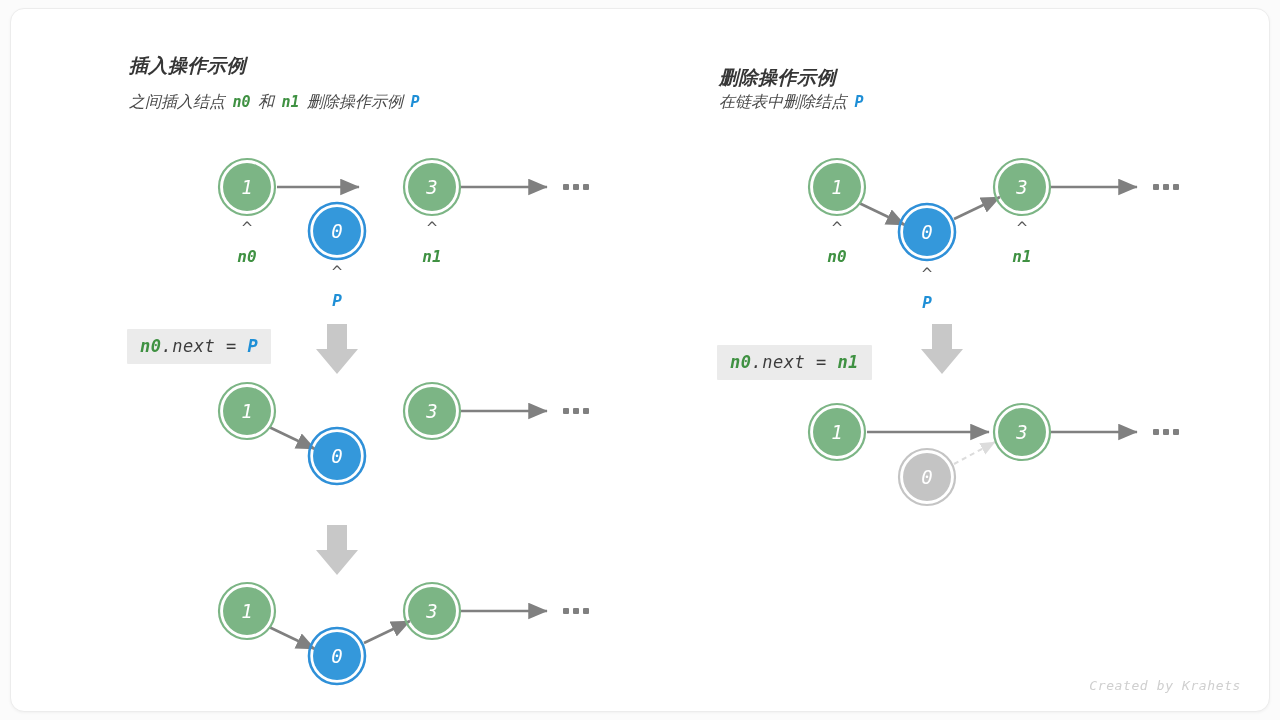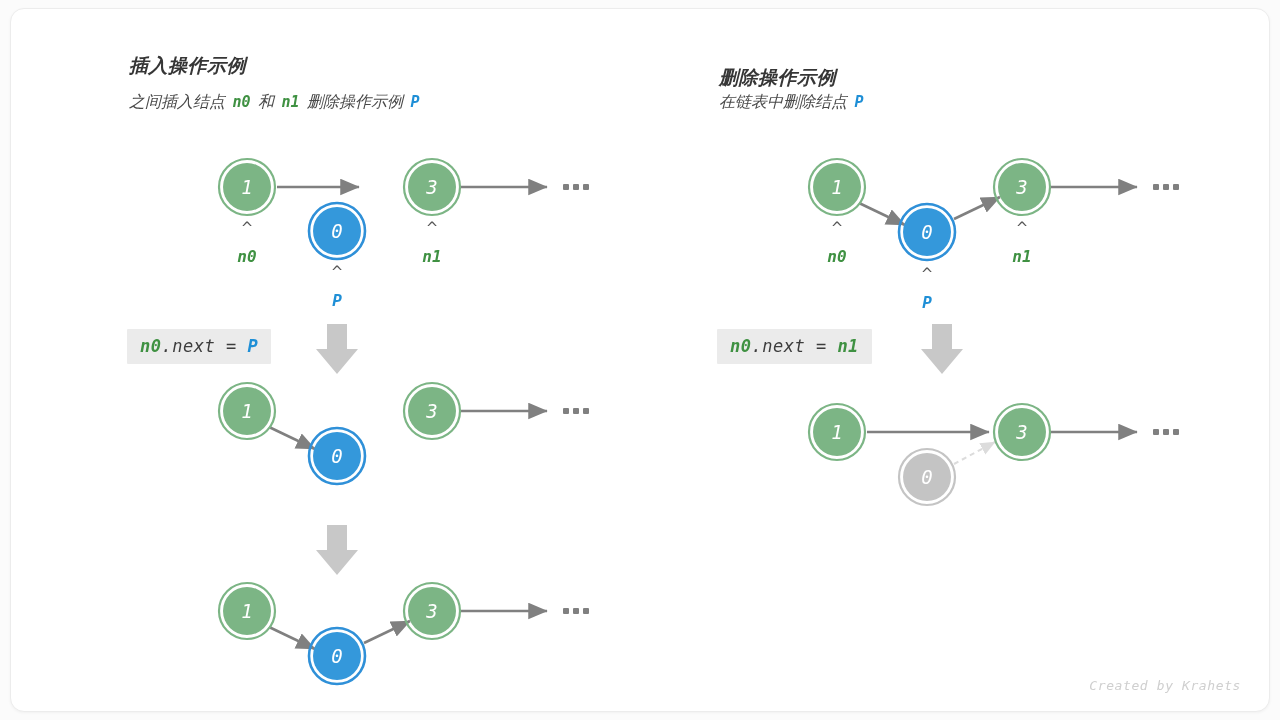--- a/index.html
+++ b/index.html
@@ -281,21 +281,21 @@
           <text class="ptr-label" x="225" y="105" fill="#3f9142">n1</text>
 
           <g>
             <rect x="356" y="27" width="6" height="6" rx="1" fill="#808080"></rect>
             <rect x="366" y="27" width="6" height="6" rx="1" fill="#808080"></rect>
             <rect x="376" y="27" width="6" height="6" rx="1" fill="#808080"></rect>
           </g>
         </svg>
       </div>
 
-      <div class="code-box" style="left:76px; top:320px;">
+      <div class="code-box" style="left:76px; top:336px;">
         <b class="g">n0</b><span>.next = </span><b class="g">n1</b>
       </div>
       <div class="diagram" style="left:908px; top:313px; left:278px;">
         <svg width="46" height="56" viewBox="0 0 46 56">
           <path d="M13,2 L33,2 L33,27 L44,27 L23,52 L2,27 L13,27 Z" fill="#c8c8c8"></path>
         </svg>
       </div>
 
       <div class="diagram" style="left:156px; top:393px;">
         <svg width="400" height="120" viewBox="0 0 400 120">

